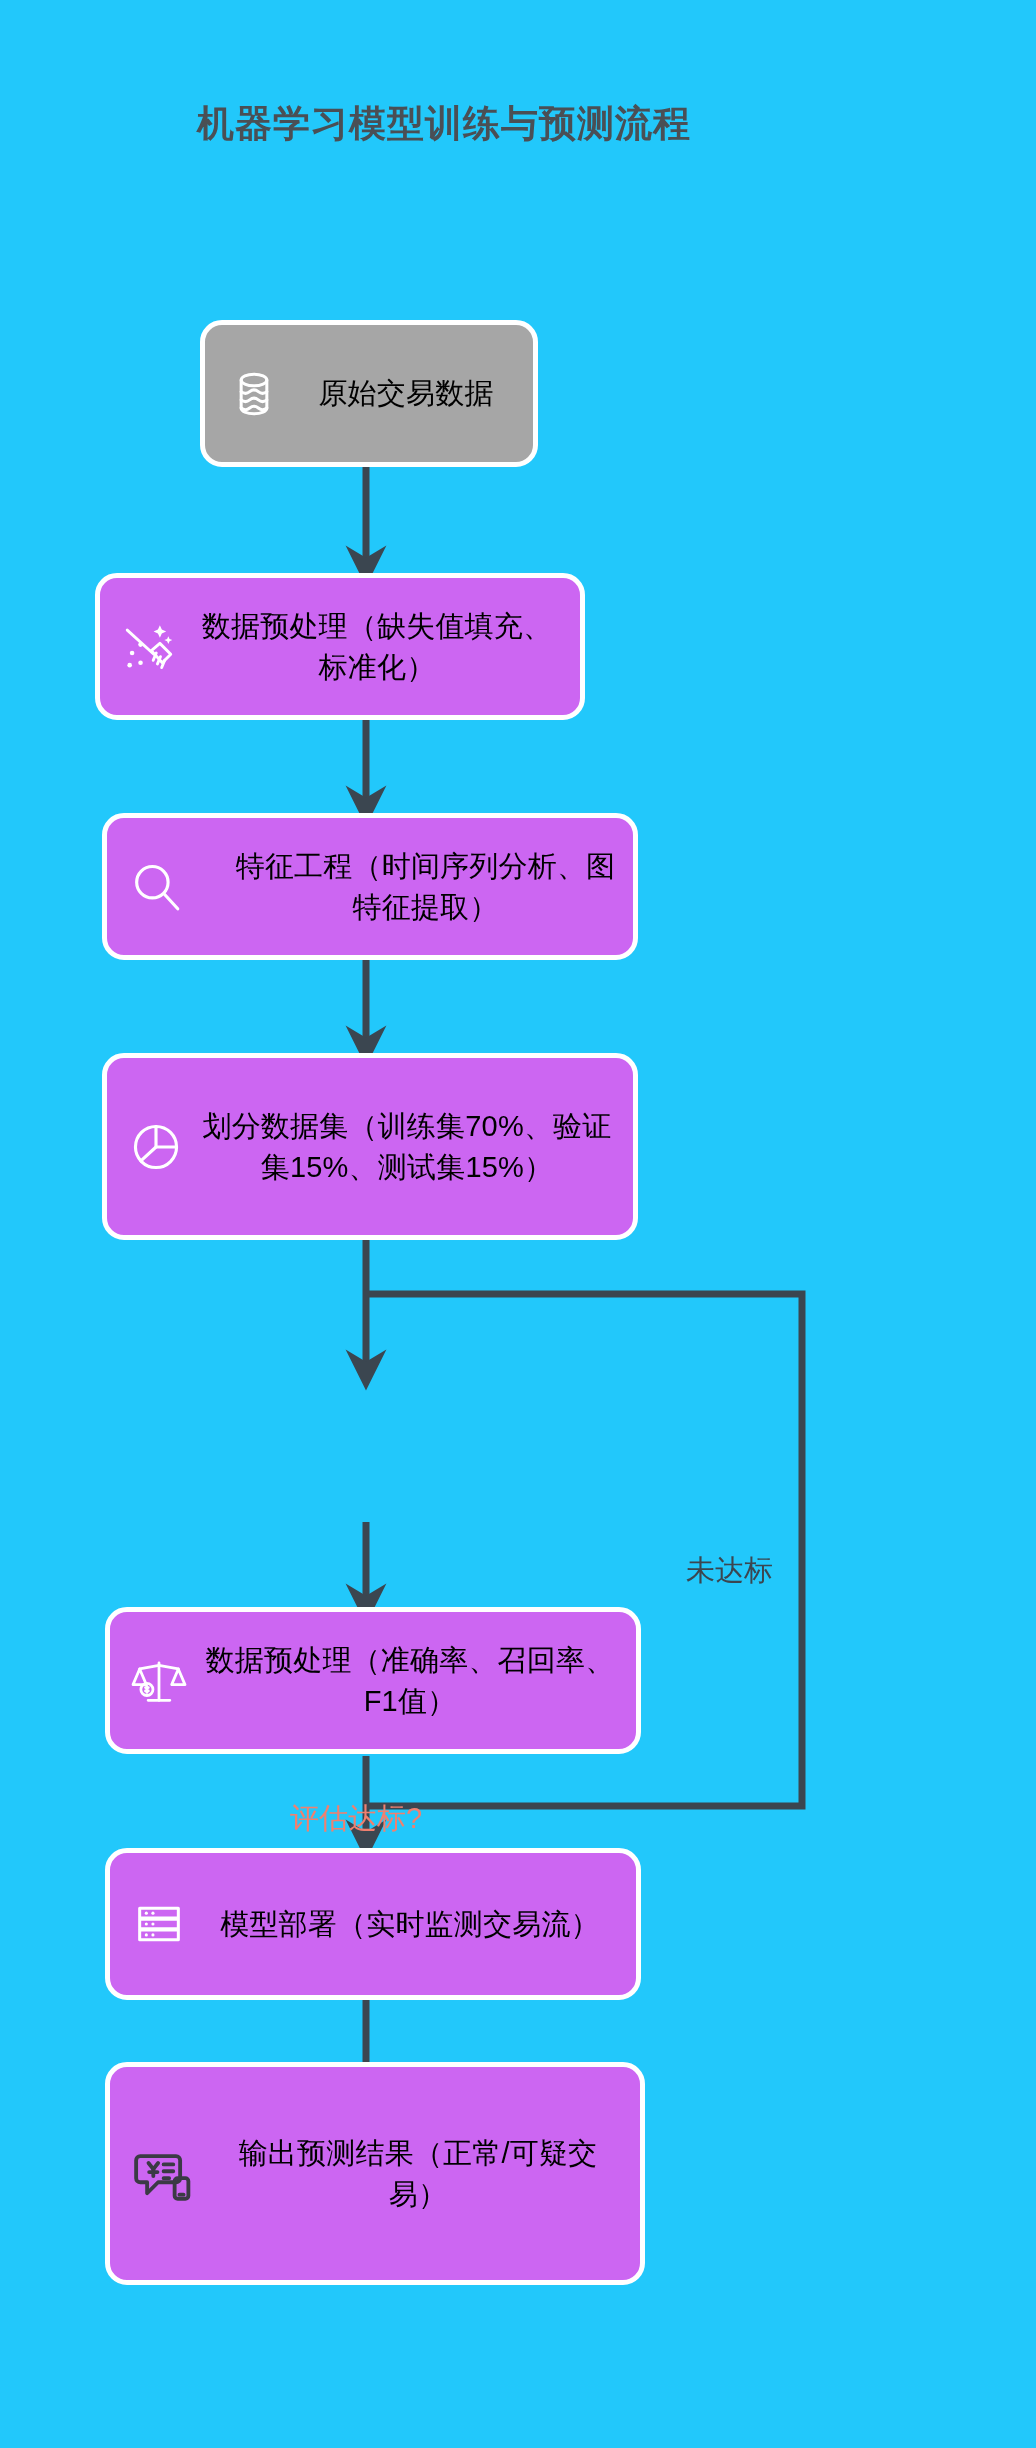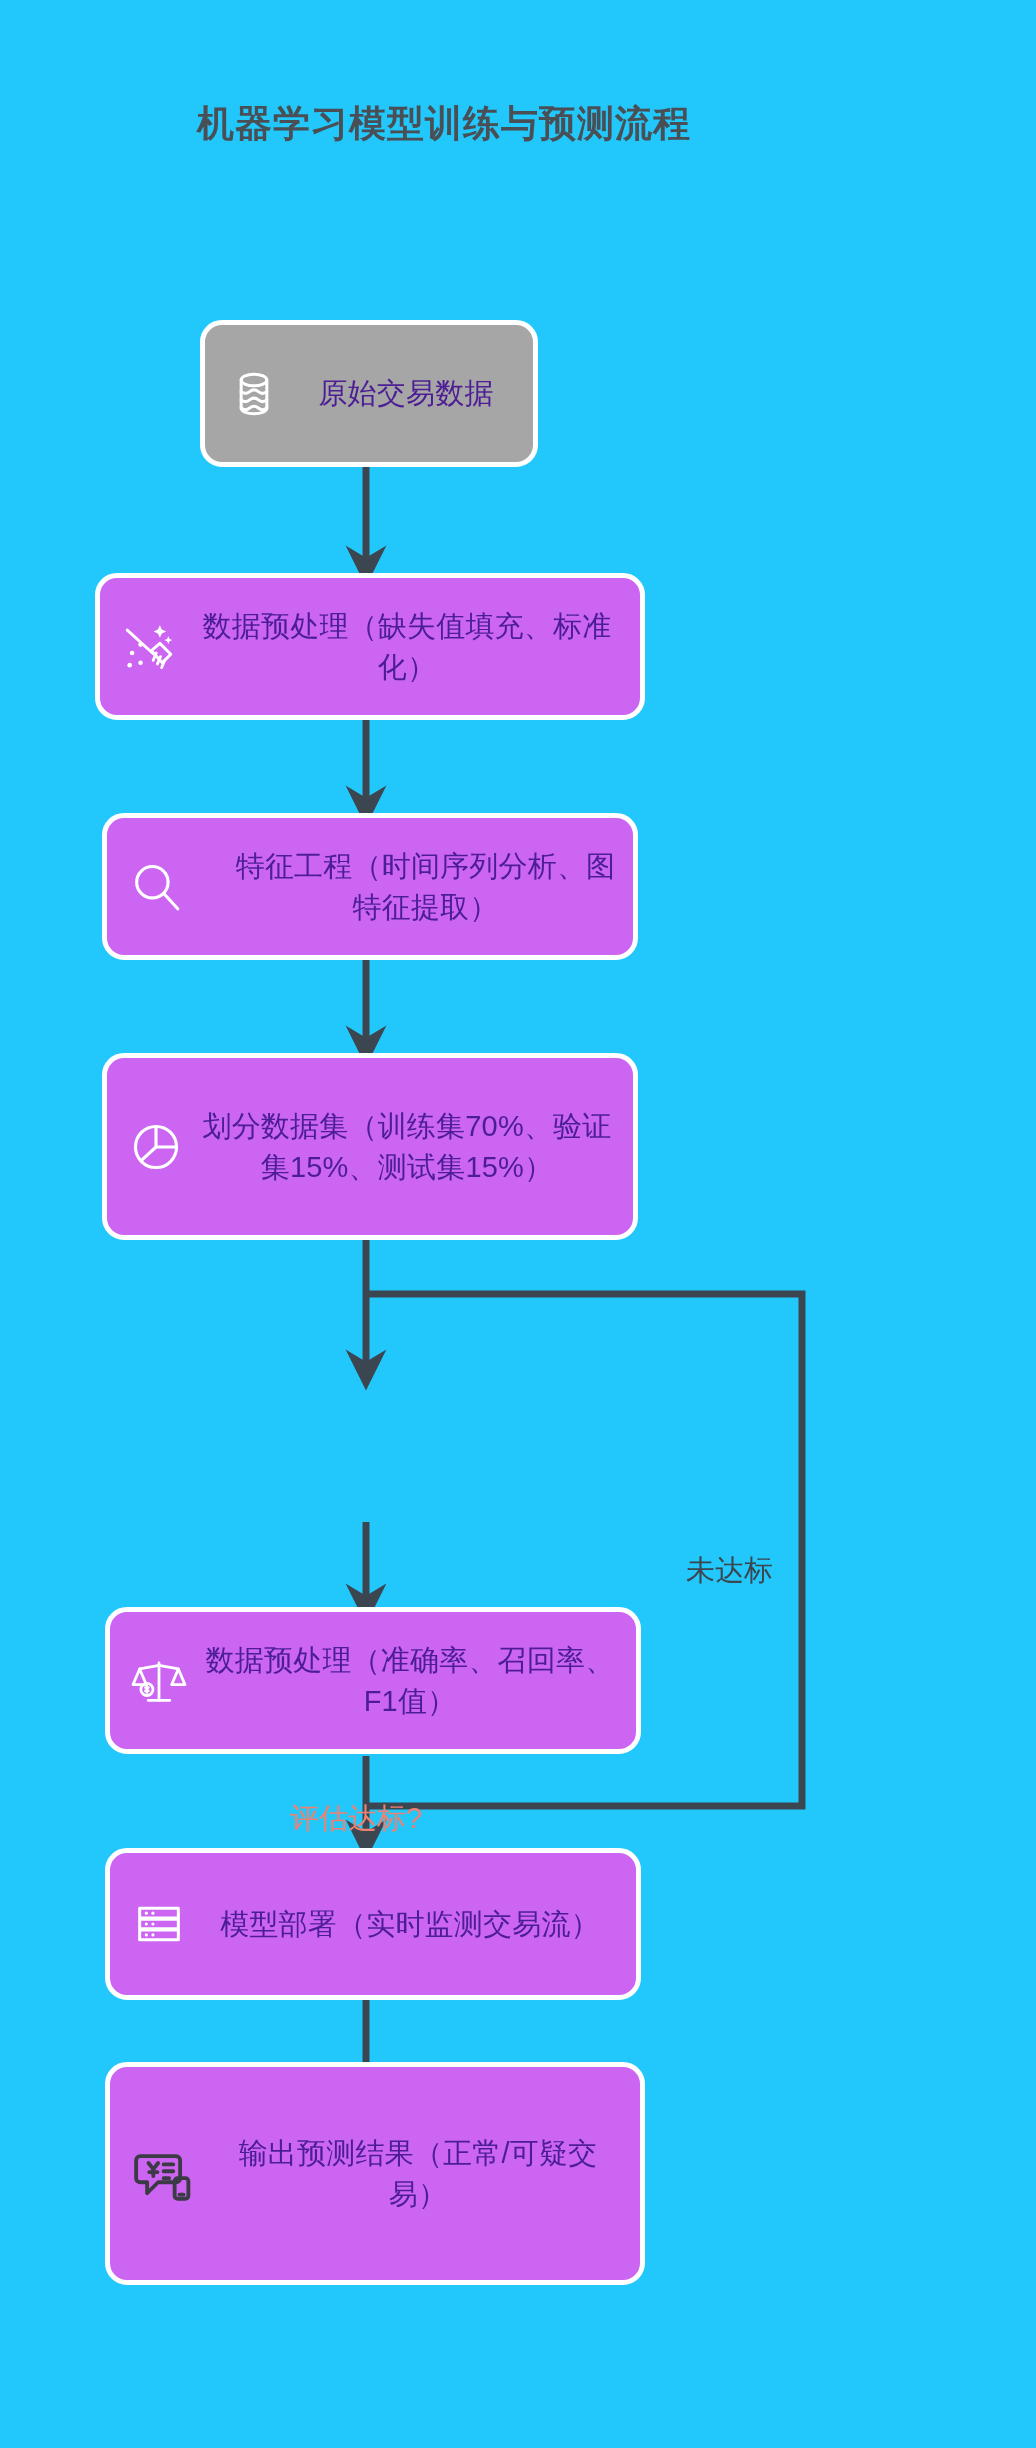--- a/index.html
+++ b/index.html
@@ -59,21 +59,21 @@
     height: 62px;
     margin-right: 8px;
     display: flex;
     align-items: center;
     justify-content: center;
   }
   .node-icon svg { display: block; }
 
   .node-label {
     flex: 1 1 auto;
-    color: #4c1d95;
+    color: #000000;
     font-size: 29px;
     line-height: 41px;
     text-align: center;
     letter-spacing: 0.2px;
     word-break: break-word;
   }
   .node.gray .node-label { font-size: 29px; }
 
   
   .edge-label {
@@ -134,21 +134,21 @@
         <ellipse cx="24" cy="12" rx="11" ry="5"></ellipse>
         <path d="M13 12 v24 c0 2.8 4.9 5 11 5 s11 -2.2 11 -5 v-24"></path>
         <path d="M13 22 q3.7 3 7.3 0 q3.7 -3 7.4 0 q3.6 3 7.3 0"></path>
         <path d="M13 29 q3.7 3 7.3 0 q3.7 -3 7.4 0 q3.6 3 7.3 0"></path>
         <path d="M13 36 q3.7 3 7.3 0 q3.7 -3 7.4 0 q3.6 3 7.3 0"></path>
       </svg>
     </span>
     <span class="node-label">原始交易数据</span>
   </div>
 
-  <div class="node purple" style="left:95px; top:573px; width:550px; height:147px;">
+  <div class="node purple" style="left:95px; top:573px; width:490px; height:147px;">
     <span class="node-icon">
       <svg width="58" height="58" viewBox="0 0 48 48" fill="none" stroke="#ffffff" stroke-width="2.4" stroke-linecap="round" stroke-linejoin="round">
         <path d="M6 10 L28 30"></path>
         <path d="M26 27 L33 21 l9 9 l-7 7 z"></path>
         <path d="M30 29 l-2.5 6"></path>
         <path d="M33.5 32 l-2.5 6"></path>
         <path d="M37 35 l-2.5 6"></path>
         <path d="M33 6 l1.6 3.6 l3.6 1.6 l-3.6 1.6 l-1.6 3.6 l-1.6 -3.6 l-3.6 -1.6 l3.6 -1.6 z" fill="#ffffff" stroke="none"></path>
         <path d="M40 15 l1 2.3 l2.3 1 l-2.3 1 l-1 2.3 l-1 -2.3 l-2.3 -1 l2.3 -1 z" fill="#ffffff" stroke="none"></path>
         <circle cx="17" cy="22" r="1.9" fill="#ffffff" stroke="none"></circle>

